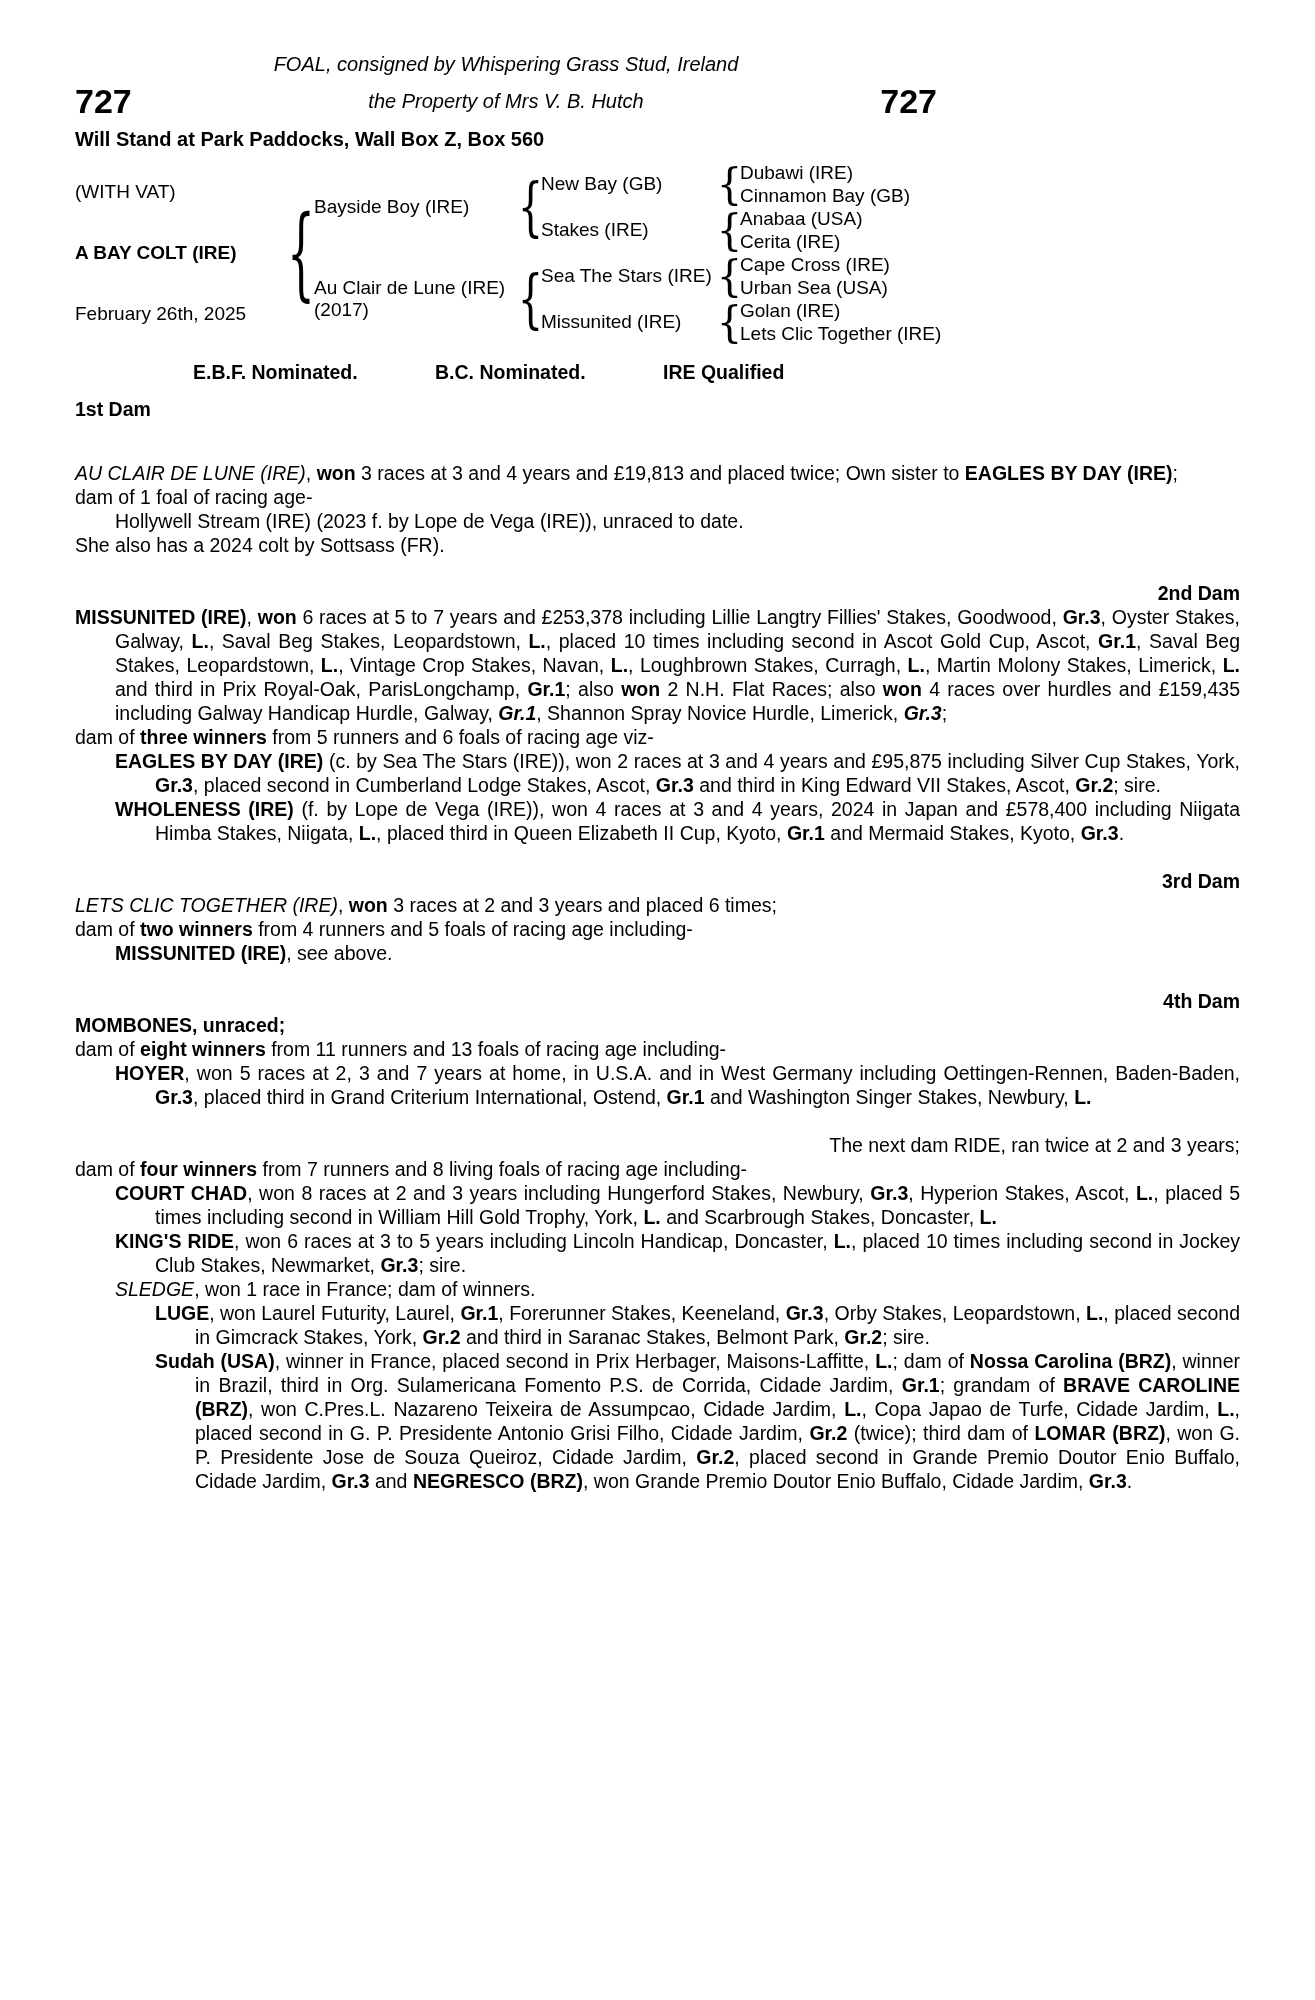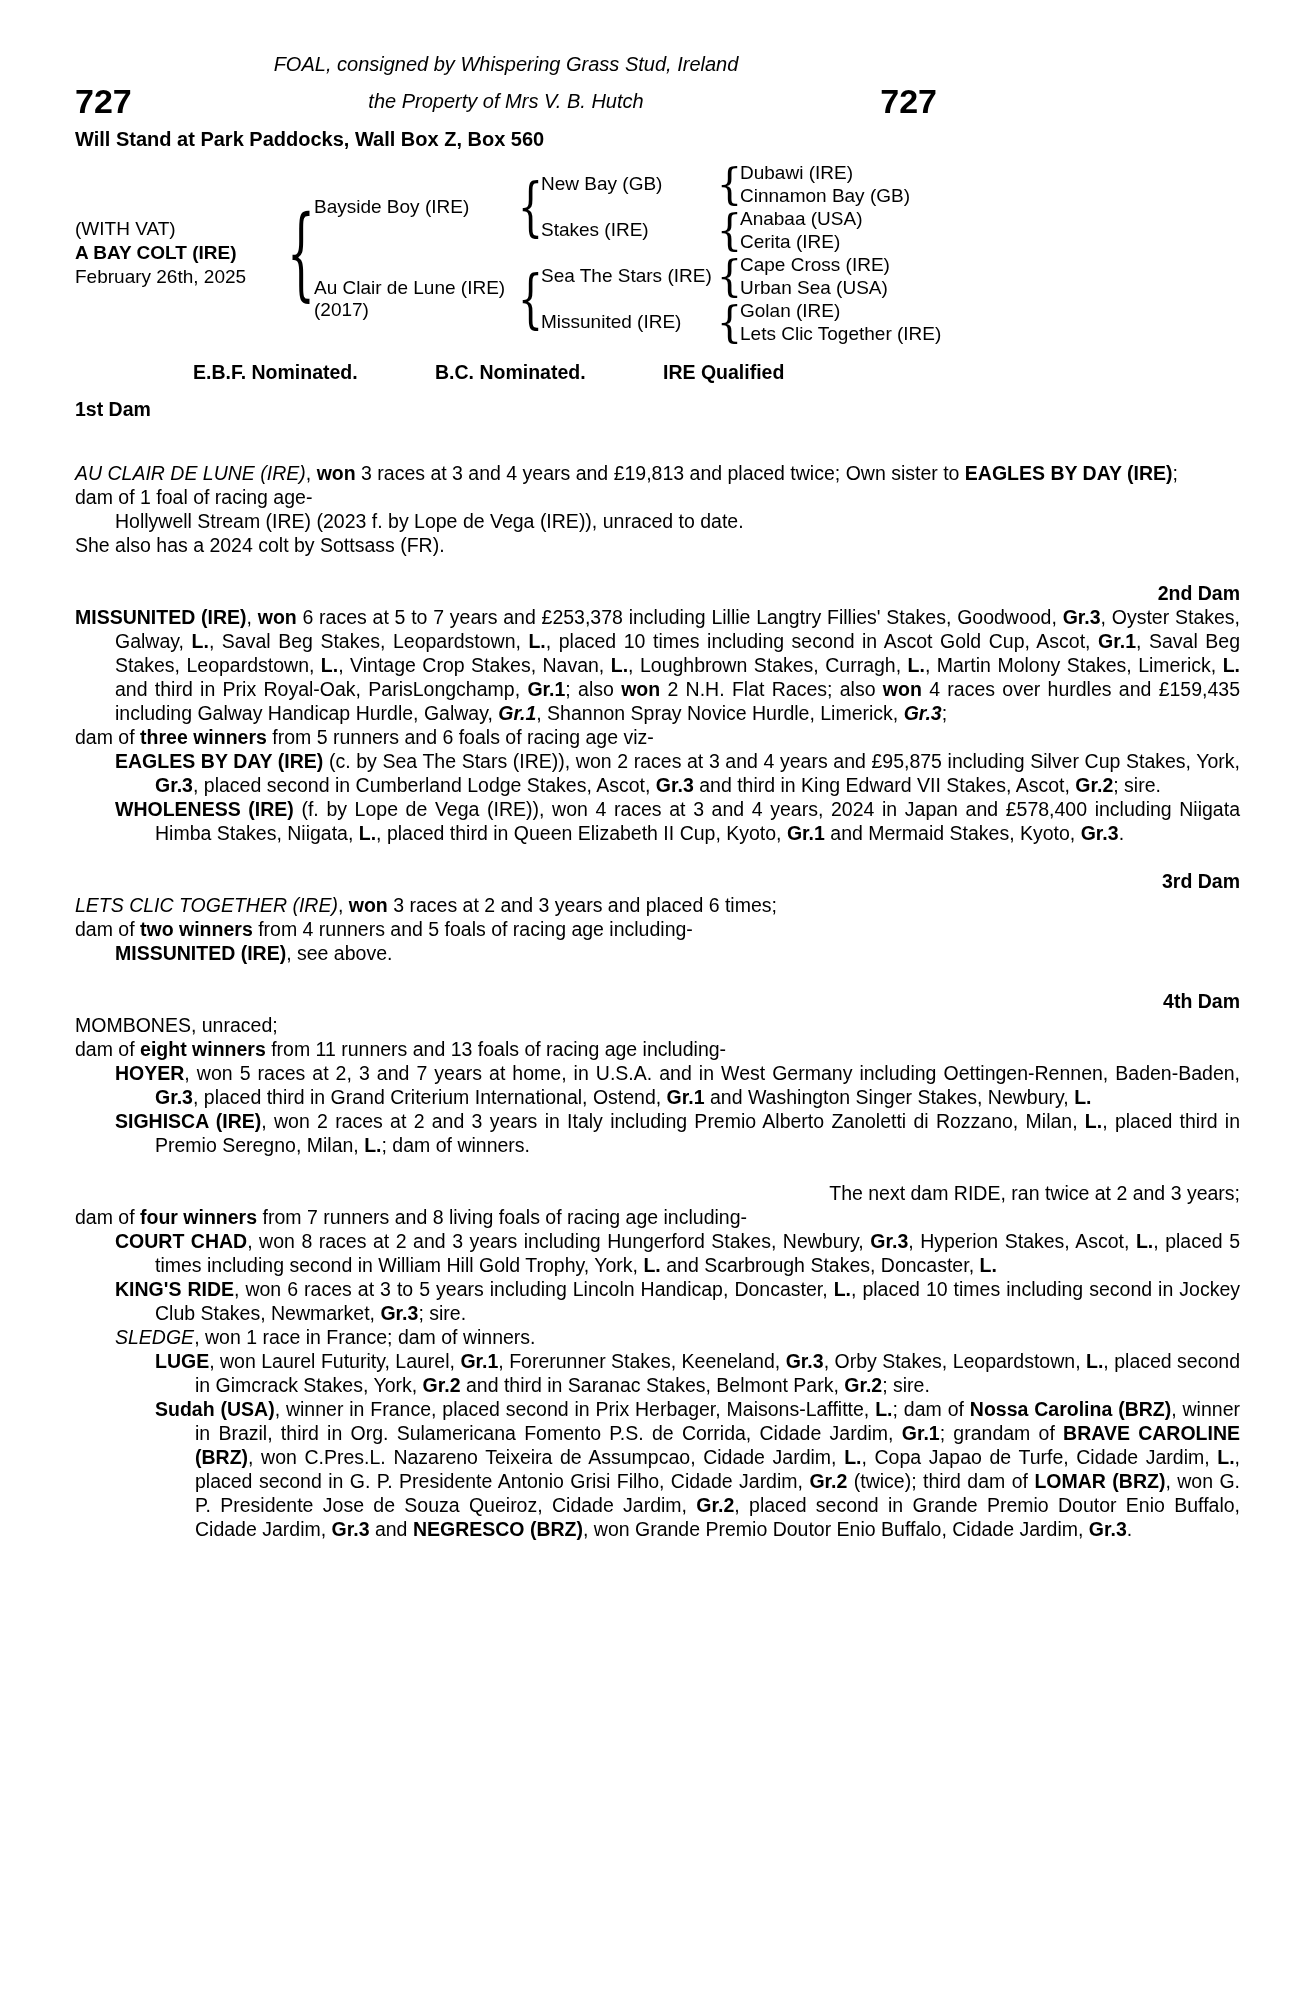--- a/index.html
+++ b/index.html
@@ -23,21 +23,21 @@
   .pedigree {
     display:grid;
     grid-template-columns:213px 26px 206px 21px 178px 21px auto;
     grid-template-rows:repeat(8,23px);
     margin-top:10px;
     font-size:19px;
     width:862px;
   }
   .pcell { display:flex; align-items:center; white-space:nowrap; }
   .pcol  { display:flex; flex-direction:column; justify-content:center; }
-  .identity { grid-column:1; grid-row:1/9; line-height:24px; }
+  .identity { grid-column:1; grid-row:1/9; line-height:24px;gap:37px; }
   .identity .hname { font-weight:bold; }
   .gc2{grid-column:2} .gc3{grid-column:3} .gc4{grid-column:4}
   .gc5{grid-column:5} .gc6{grid-column:6} .gc7{grid-column:7}
   .gr18{grid-row:1/9} .gr14{grid-row:1/5} .gr58{grid-row:5/9}
   .gr12{grid-row:1/3} .gr34{grid-row:3/5} .gr56{grid-row:5/7} .gr78{grid-row:7/9}
   .gr1{grid-row:1} .gr2{grid-row:2} .gr3{grid-row:3} .gr4{grid-row:4}
   .gr5{grid-row:5} .gr6{grid-row:6} .gr7{grid-row:7} .gr8{grid-row:8}
   .brace { display:flex; align-items:center; justify-content:center; line-height:1; overflow:visible; }
   .brace::before { content:"{"; font-family:"DejaVu Serif",serif; font-weight:normal; display:block; }
   .brace-sm::before { font-size:40px; transform:scaleY(1.05); }
@@ -124,24 +124,23 @@
     <div class="blk blk-heading blk-gap">2nd Dam</div>
     <div class="blk blk-para" style="padding-left: 40px; text-indent: -40px;"><span class="b ">MISSUNITED (IRE)</span><span class="">, </span><span class="b ">won</span><span class=""> 6 races at 5 to 7 years and £253,378 including Lillie Langtry Fillies' Stakes, Goodwood, </span><span class="b ">Gr.3</span><span class="">, Oyster Stakes, Galway, </span><span class="b ">L.</span><span class="">, Saval Beg Stakes, Leopardstown, </span><span class="b ">L.</span><span class="">, placed 10 times including second in Ascot Gold Cup, Ascot, </span><span class="b ">Gr.1</span><span class="">, Saval Beg Stakes, Leopardstown, </span><span class="b ">L.</span><span class="">, Vintage Crop Stakes, Navan, </span><span class="b ">L.</span><span class="">, Loughbrown Stakes, Curragh, </span><span class="b ">L.</span><span class="">, Martin Molony Stakes, Limerick, </span><span class="b ">L.</span><span class=""> and third in Prix Royal-Oak, ParisLongchamp, </span><span class="b ">Gr.1</span><span class="">; also </span><span class="b ">won</span><span class=""> 2 N.H. Flat Races; also </span><span class="b ">won</span><span class=""> 4 races over hurdles and £159,435 including Galway Handicap Hurdle, Galway, </span><span class="b i">Gr.1</span><span class="">, Shannon Spray Novice Hurdle, Limerick, </span><span class="b i">Gr.3</span><span class="">;</span></div>
     <div class="blk blk-para" style="padding-left: 40px; text-indent: -40px;"><span class="">dam of </span><span class="b ">three winners</span><span class=""> from 5 runners and 6 foals of racing age viz-</span></div>
     <div class="blk blk-para" style="padding-left: 80px; text-indent: -40px;"><span class="b ">EAGLES BY DAY (IRE)</span><span class=""> (c. by Sea The Stars (IRE)), won 2 races at 3 and 4 years and £95,875 including Silver Cup Stakes, York, </span><span class="b ">Gr.3</span><span class="">, placed second in Cumberland Lodge Stakes, Ascot, </span><span class="b ">Gr.3</span><span class=""> and third in King Edward VII Stakes, Ascot, </span><span class="b ">Gr.2</span><span class="">; sire.</span></div>
     <div class="blk blk-para" style="padding-left: 80px; text-indent: -40px;"><span class="b ">WHOLENESS (IRE)</span><span class=""> (f. by Lope de Vega (IRE)), won 4 races at 3 and 4 years, 2024 in Japan and £578,400 including Niigata Himba Stakes, Niigata, </span><span class="b ">L.</span><span class="">, placed third in Queen Elizabeth II Cup, Kyoto, </span><span class="b ">Gr.1</span><span class=""> and Mermaid Stakes, Kyoto, </span><span class="b ">Gr.3</span><span class="">.</span></div>
     <div class="blk blk-heading blk-gap">3rd Dam</div>
     <div class="blk blk-para" style="padding-left: 40px; text-indent: -40px;"><span class="i">LETS CLIC TOGETHER (IRE)</span><span class="">, </span><span class="b ">won</span><span class=""> 3 races at 2 and 3 years and placed 6 times;</span></div>
     <div class="blk blk-para" style="padding-left: 40px; text-indent: -40px;"><span class="">dam of </span><span class="b ">two winners</span><span class=""> from 4 runners and 5 foals of racing age including-</span></div>
     <div class="blk blk-para" style="padding-left: 80px; text-indent: -40px;"><span class="b ">MISSUNITED (IRE)</span><span class="">, see above.</span></div>
     <div class="blk blk-heading blk-gap">4th Dam</div>
-    <div class="blk blk-para" style="padding-left: 40px; text-indent: -40px;"><span class="">MOMBONES, unraced;</span></div>
+    <div class="blk blk-para" style="padding-left: 40px; text-indent: -40px; font-weight: bold;"><span class="">MOMBONES, unraced;</span></div>
     <div class="blk blk-para" style="padding-left: 40px; text-indent: -40px;"><span class="">dam of </span><span class="b ">eight winners</span><span class=""> from 11 runners and 13 foals of racing age including-</span></div>
     <div class="blk blk-para" style="padding-left: 80px; text-indent: -40px;"><span class="b ">HOYER</span><span class="">, won 5 races at 2, 3 and 7 years at home, in U.S.A. and in West Germany including Oettingen-Rennen, Baden-Baden, </span><span class="b ">Gr.3</span><span class="">, placed third in Grand Criterium International, Ostend, </span><span class="b ">Gr.1</span><span class=""> and Washington Singer Stakes, Newbury, </span><span class="b ">L.</span></div>
-    <div class="blk blk-para" style="padding-left: 80px; text-indent: -40px;"><span class="b ">SIGHISCA (IRE)</span><span class="">, won 2 races at 2 and 3 years in Italy including Premio Alberto Zanoletti di Rozzano, Milan, </span><span class="b ">L.</span><span class="">, placed third in Premio Seregno, Milan, </span><span class="b ">L.</span><span class="">; dam of winners.</span></div>
     <div class="blk blk-para blk-gap" style="padding-left: 40px; text-indent: -40px;"><span class="">The next dam RIDE, ran twice at 2 and 3 years;</span></div>
     <div class="blk blk-para" style="padding-left: 40px; text-indent: -40px;"><span class="">dam of </span><span class="b ">four winners</span><span class=""> from 7 runners and 8 living foals of racing age including-</span></div>
     <div class="blk blk-para" style="padding-left: 80px; text-indent: -40px;"><span class="b ">COURT CHAD</span><span class="">, won 8 races at 2 and 3 years including Hungerford Stakes, Newbury, </span><span class="b ">Gr.3</span><span class="">, Hyperion Stakes, Ascot, </span><span class="b ">L.</span><span class="">, placed 5 times including second in William Hill Gold Trophy, York, </span><span class="b ">L.</span><span class=""> and Scarbrough Stakes, Doncaster, </span><span class="b ">L.</span></div>
     <div class="blk blk-para" style="padding-left: 80px; text-indent: -40px;"><span class="b ">KING'S RIDE</span><span class="">, won 6 races at 3 to 5 years including Lincoln Handicap, Doncaster, </span><span class="b ">L.</span><span class="">, placed 10 times including second in Jockey Club Stakes, Newmarket, </span><span class="b ">Gr.3</span><span class="">; sire.</span></div>
     <div class="blk blk-para" style="padding-left: 80px; text-indent: -40px;"><span class="i">SLEDGE</span><span class="">, won 1 race in France; dam of winners.</span></div>
     <div class="blk blk-para" style="padding-left: 120px; text-indent: -40px;"><span class="b ">LUGE</span><span class="">, won Laurel Futurity, Laurel, </span><span class="b ">Gr.1</span><span class="">, Forerunner Stakes, Keeneland, </span><span class="b ">Gr.3</span><span class="">, Orby Stakes, Leopardstown, </span><span class="b ">L.</span><span class="">, placed second in Gimcrack Stakes, York, </span><span class="b ">Gr.2</span><span class=""> and third in Saranac Stakes, Belmont Park, </span><span class="b ">Gr.2</span><span class="">; sire.</span></div>
     <div class="blk blk-para" style="padding-left: 120px; text-indent: -40px;"><span class="b ">Sudah (USA)</span><span class="">, winner in France, placed second in Prix Herbager, Maisons-Laffitte, </span><span class="b ">L.</span><span class="">; dam of </span><span class="b ">Nossa Carolina (BRZ)</span><span class="">, winner in Brazil, third in Org. Sulamericana Fomento P.S. de Corrida, Cidade Jardim, </span><span class="b ">Gr.1</span><span class="">; grandam of </span><span class="b ">BRAVE CAROLINE (BRZ)</span><span class="">, won C.Pres.L. Nazareno Teixeira de Assumpcao, Cidade Jardim, </span><span class="b ">L.</span><span class="">, Copa Japao de Turfe, Cidade Jardim, </span><span class="b ">L.</span><span class="">, placed second in G. P. Presidente Antonio Grisi Filho, Cidade Jardim, </span><span class="b ">Gr.2</span><span class=""> (twice); third dam of </span><span class="b ">LOMAR (BRZ)</span><span class="">, won G. P. Presidente Jose de Souza Queiroz, Cidade Jardim, </span><span class="b ">Gr.2</span><span class="">, placed second in Grande Premio Doutor Enio Buffalo, Cidade Jardim, </span><span class="b ">Gr.3</span><span class=""> and </span><span class="b ">NEGRESCO (BRZ)</span><span class="">, won Grande Premio Doutor Enio Buffalo, Cidade Jardim, </span><span class="b ">Gr.3</span><span class="">.</span></div>
   </div>
 
 </body></html>

